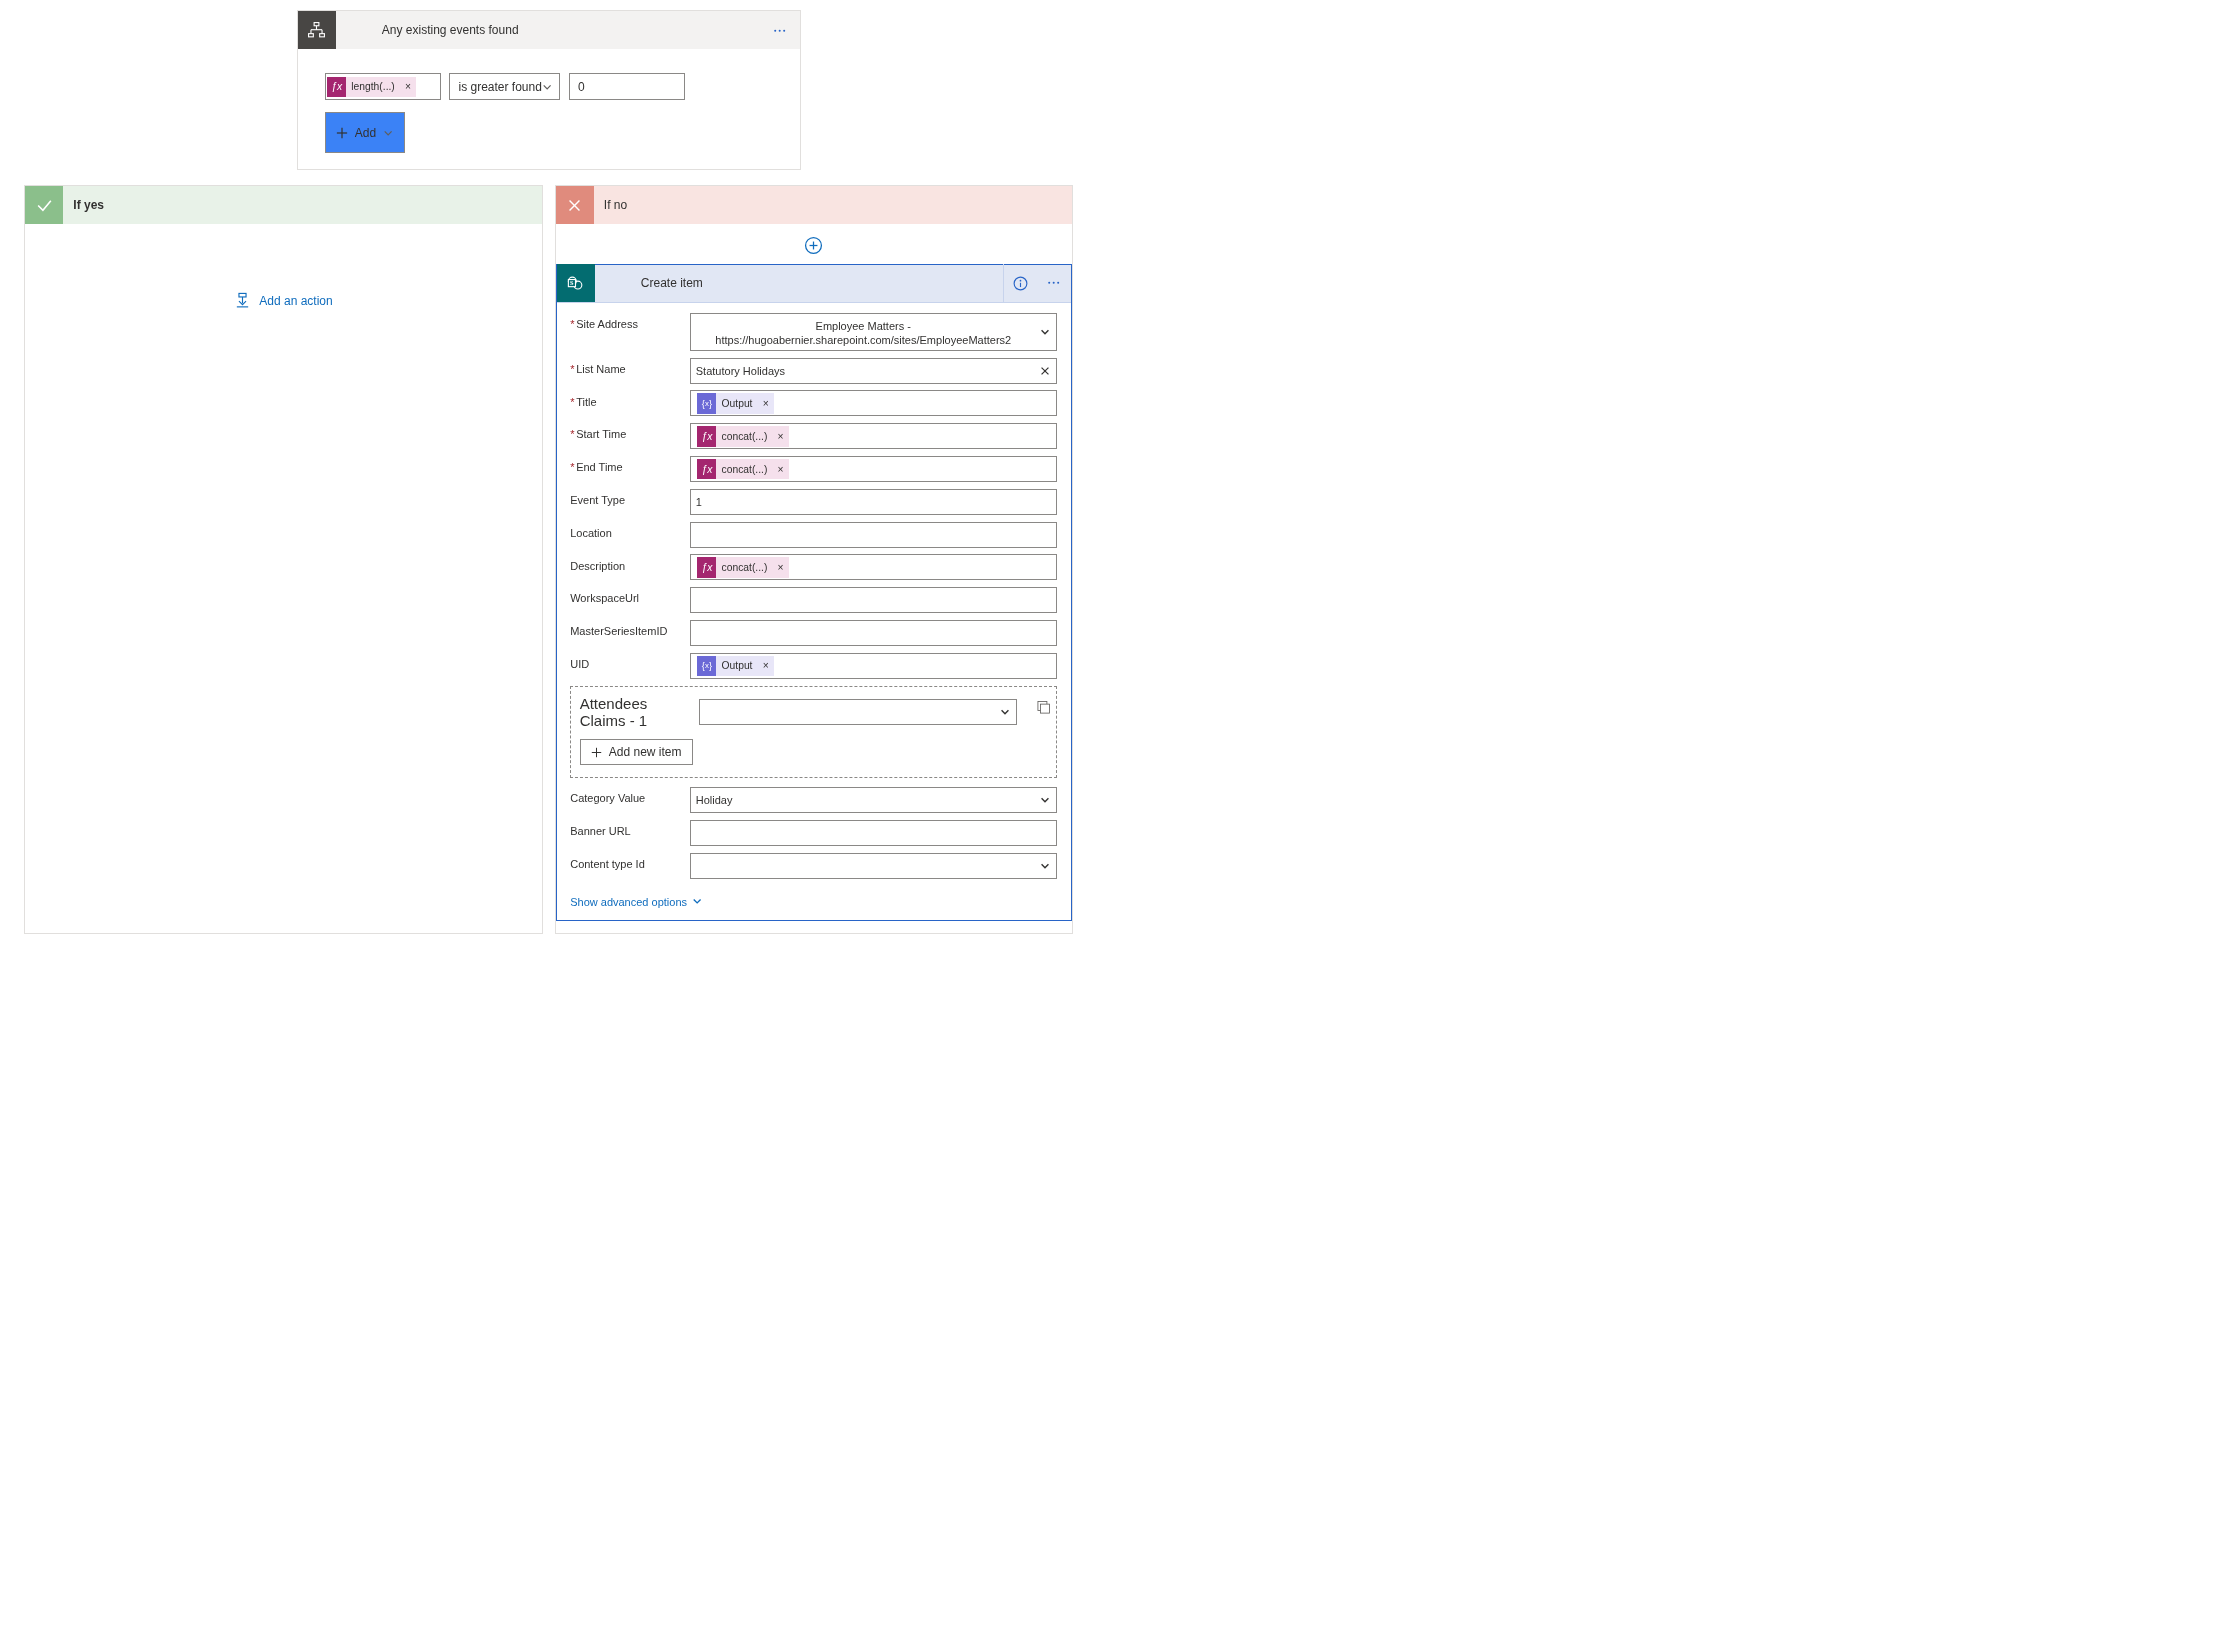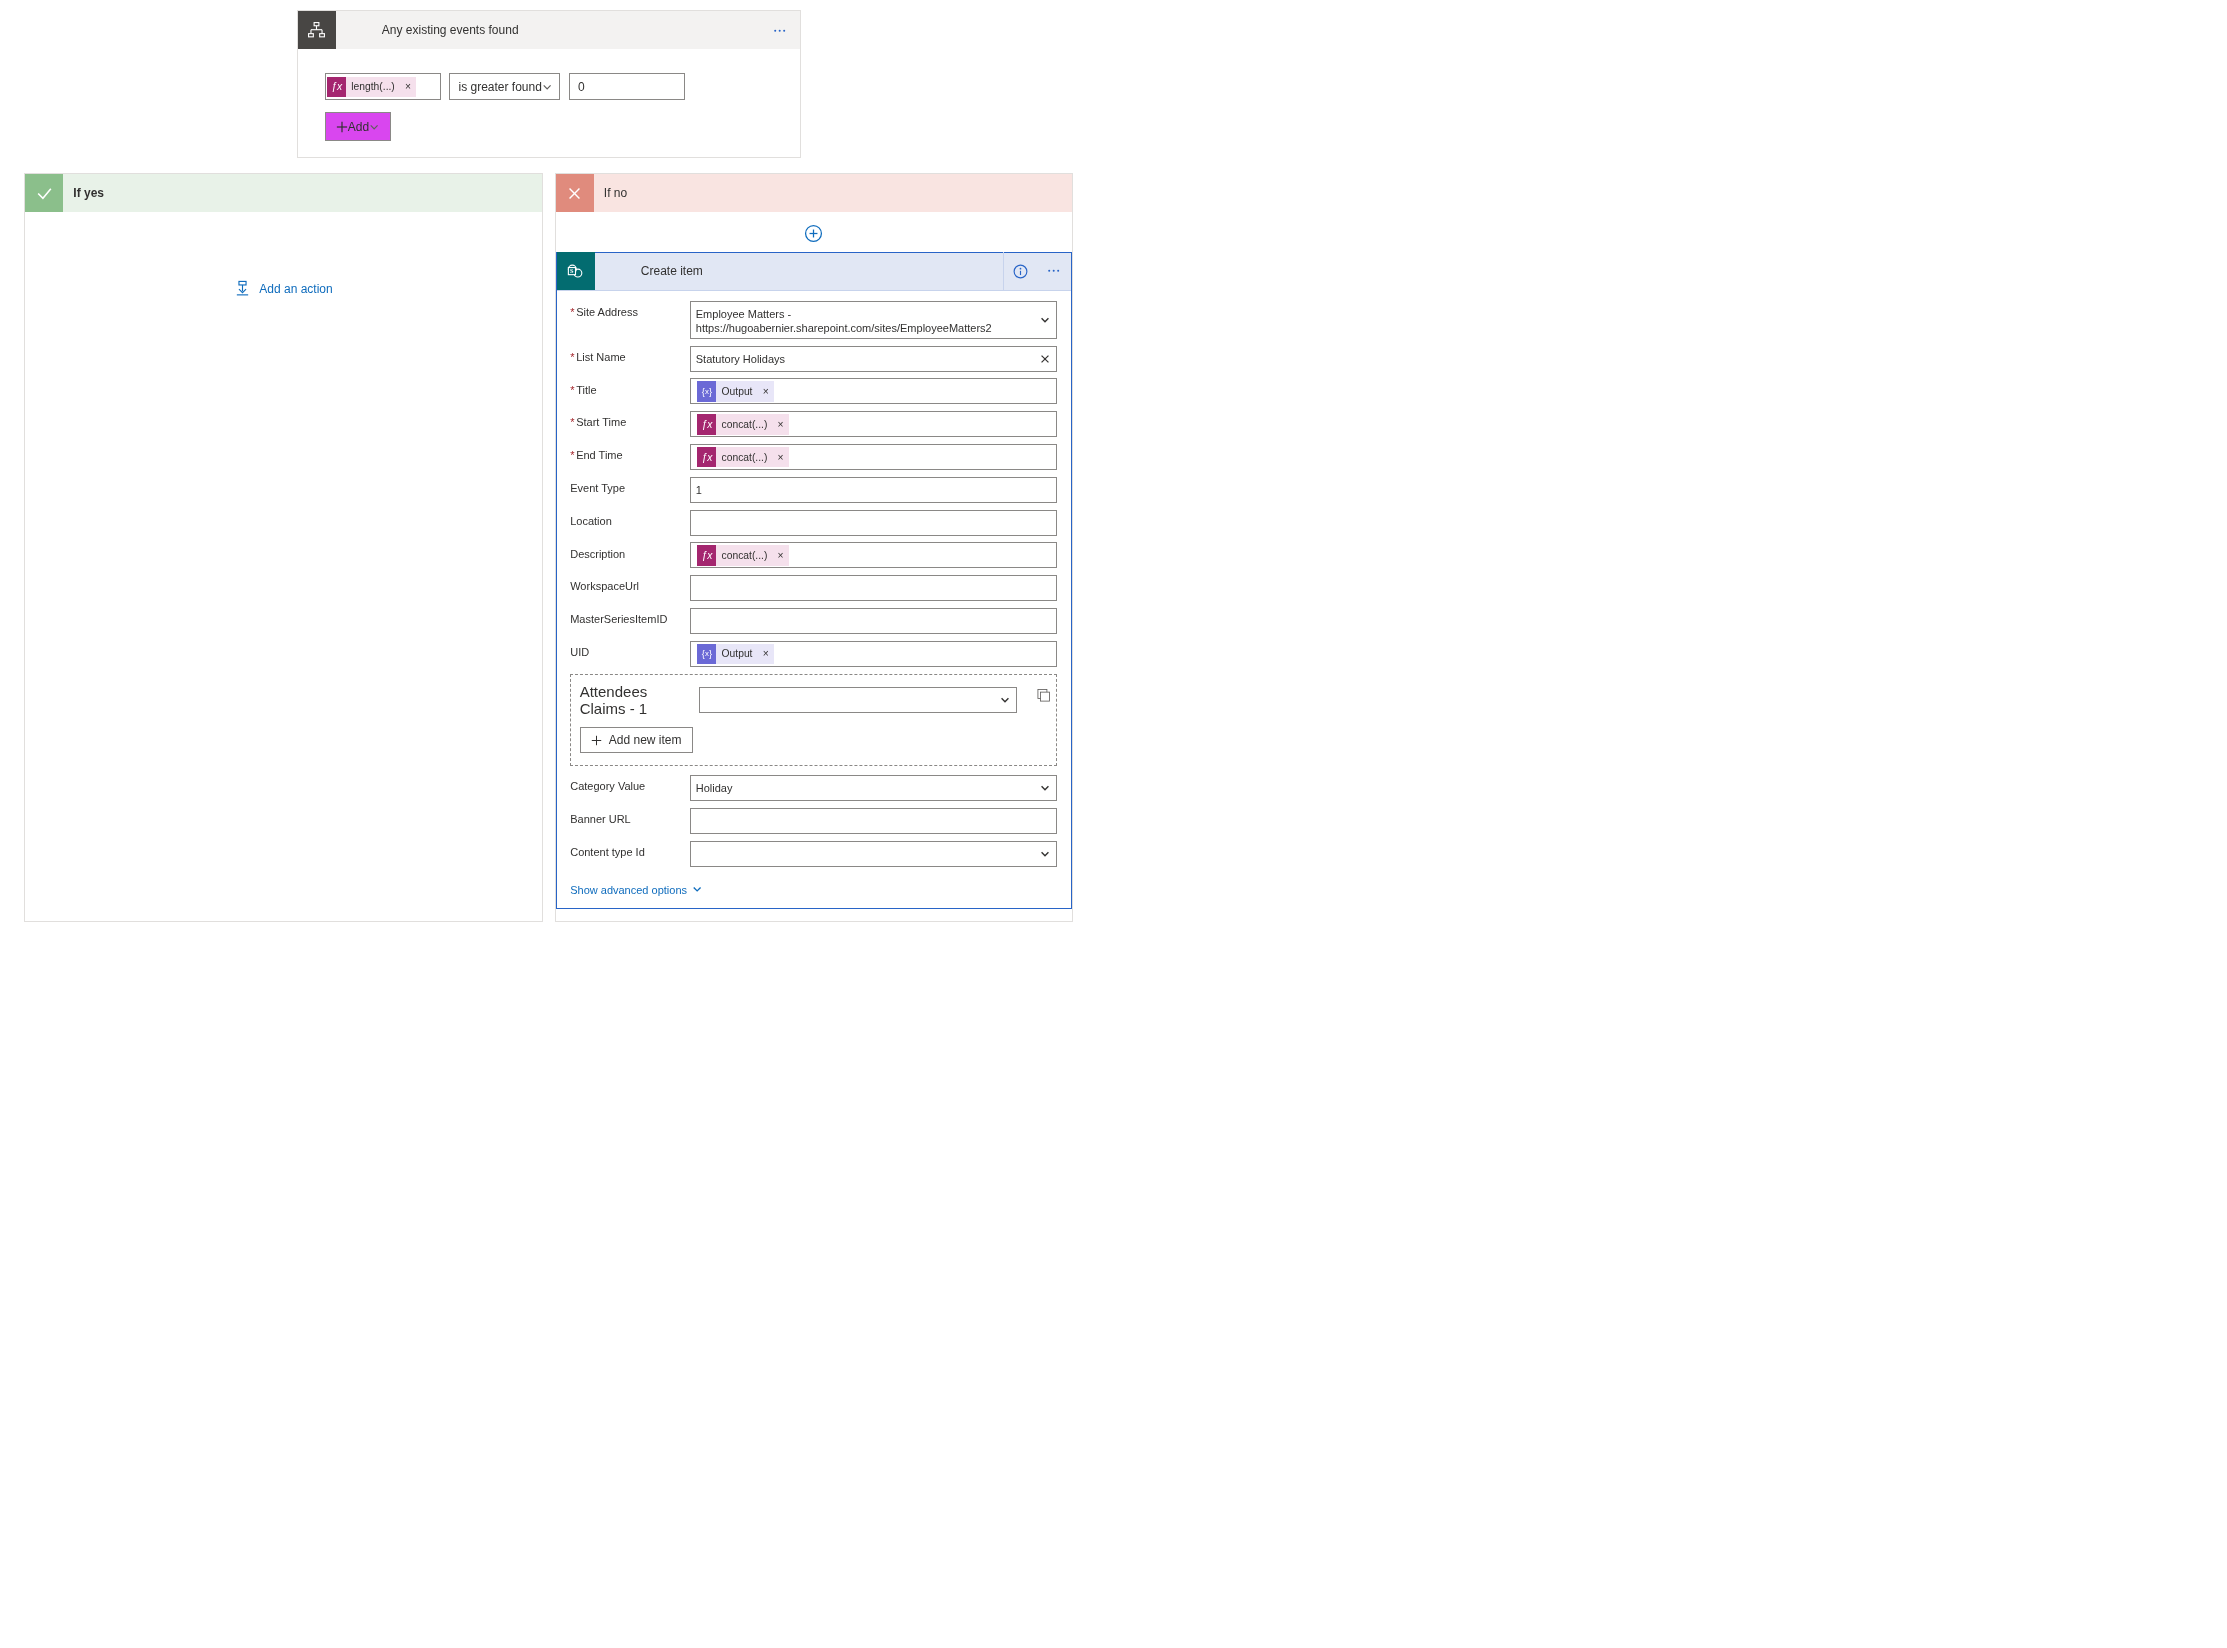--- a/index.html
+++ b/index.html
@@ -114,22 +114,22 @@
     display:flex;align-items:center;justify-content:space-between;
     border:0.9px solid #8a8886;height:27px;padding:0 6.8px 0 8.5px;
     min-width:111px;background:#fff;
   }
   .plain-input {
     border:0.9px solid #8a8886;height:27px;padding:0 8.5px;background:#fff;min-width:116px;
     display:flex;align-items:center;
   }
   .add-btn {
     margin-top:12px;
-    display:inline-flex;align-items:center;gap:0;
-    border:0.9px solid #8a8886;height:29px;padding:0 10.3px;background:#d946ef;
+    display:inline-flex;align-items:center;gap:7px;
+    border:0.9px solid #8a8886;height:41px;padding:0 10.3px;background:#3b82f6;
   }
   
   .branches { display:flex; gap:12px; margin-top:15.4px; }
   .branch {
     flex:1;
     border:0.9px solid #e1dfdd;
     background:#fff;
     position:relative;
   }
   .branch-header {
@@ -171,21 +171,21 @@
   .form-label .req { color:#a4262c; margin-right:1.7px; }
   .form-field {
     flex:1;
   }
   .field-box {
     border:0.9px solid #8a8886; min-height:26px;
     display:flex;align-items:center;flex-wrap:wrap;
     padding:1.7px 5.1px; background:#fff;
     position:relative;
   }
-  .field-box.tall { min-height:38px; align-items:flex-start; padding-top:5.1px; }
+  .field-box.tall { min-height:38px; align-items:flex-start; padding-top:5.1px;text-align:center; }
   .field-box .right-icon {
     position:absolute; right:5.1px; top:50%; transform:translateY(-50%);
     color:#323130;
   }
   .field-text { font-size:11px; color:#323130; line-height:1.3; }
   .attendees-box {
     border:0.9px dashed #8a8886;
     padding:8.5px 8.5px 12px 8.5px;
     position:relative;
     margin-bottom:8.5px;

